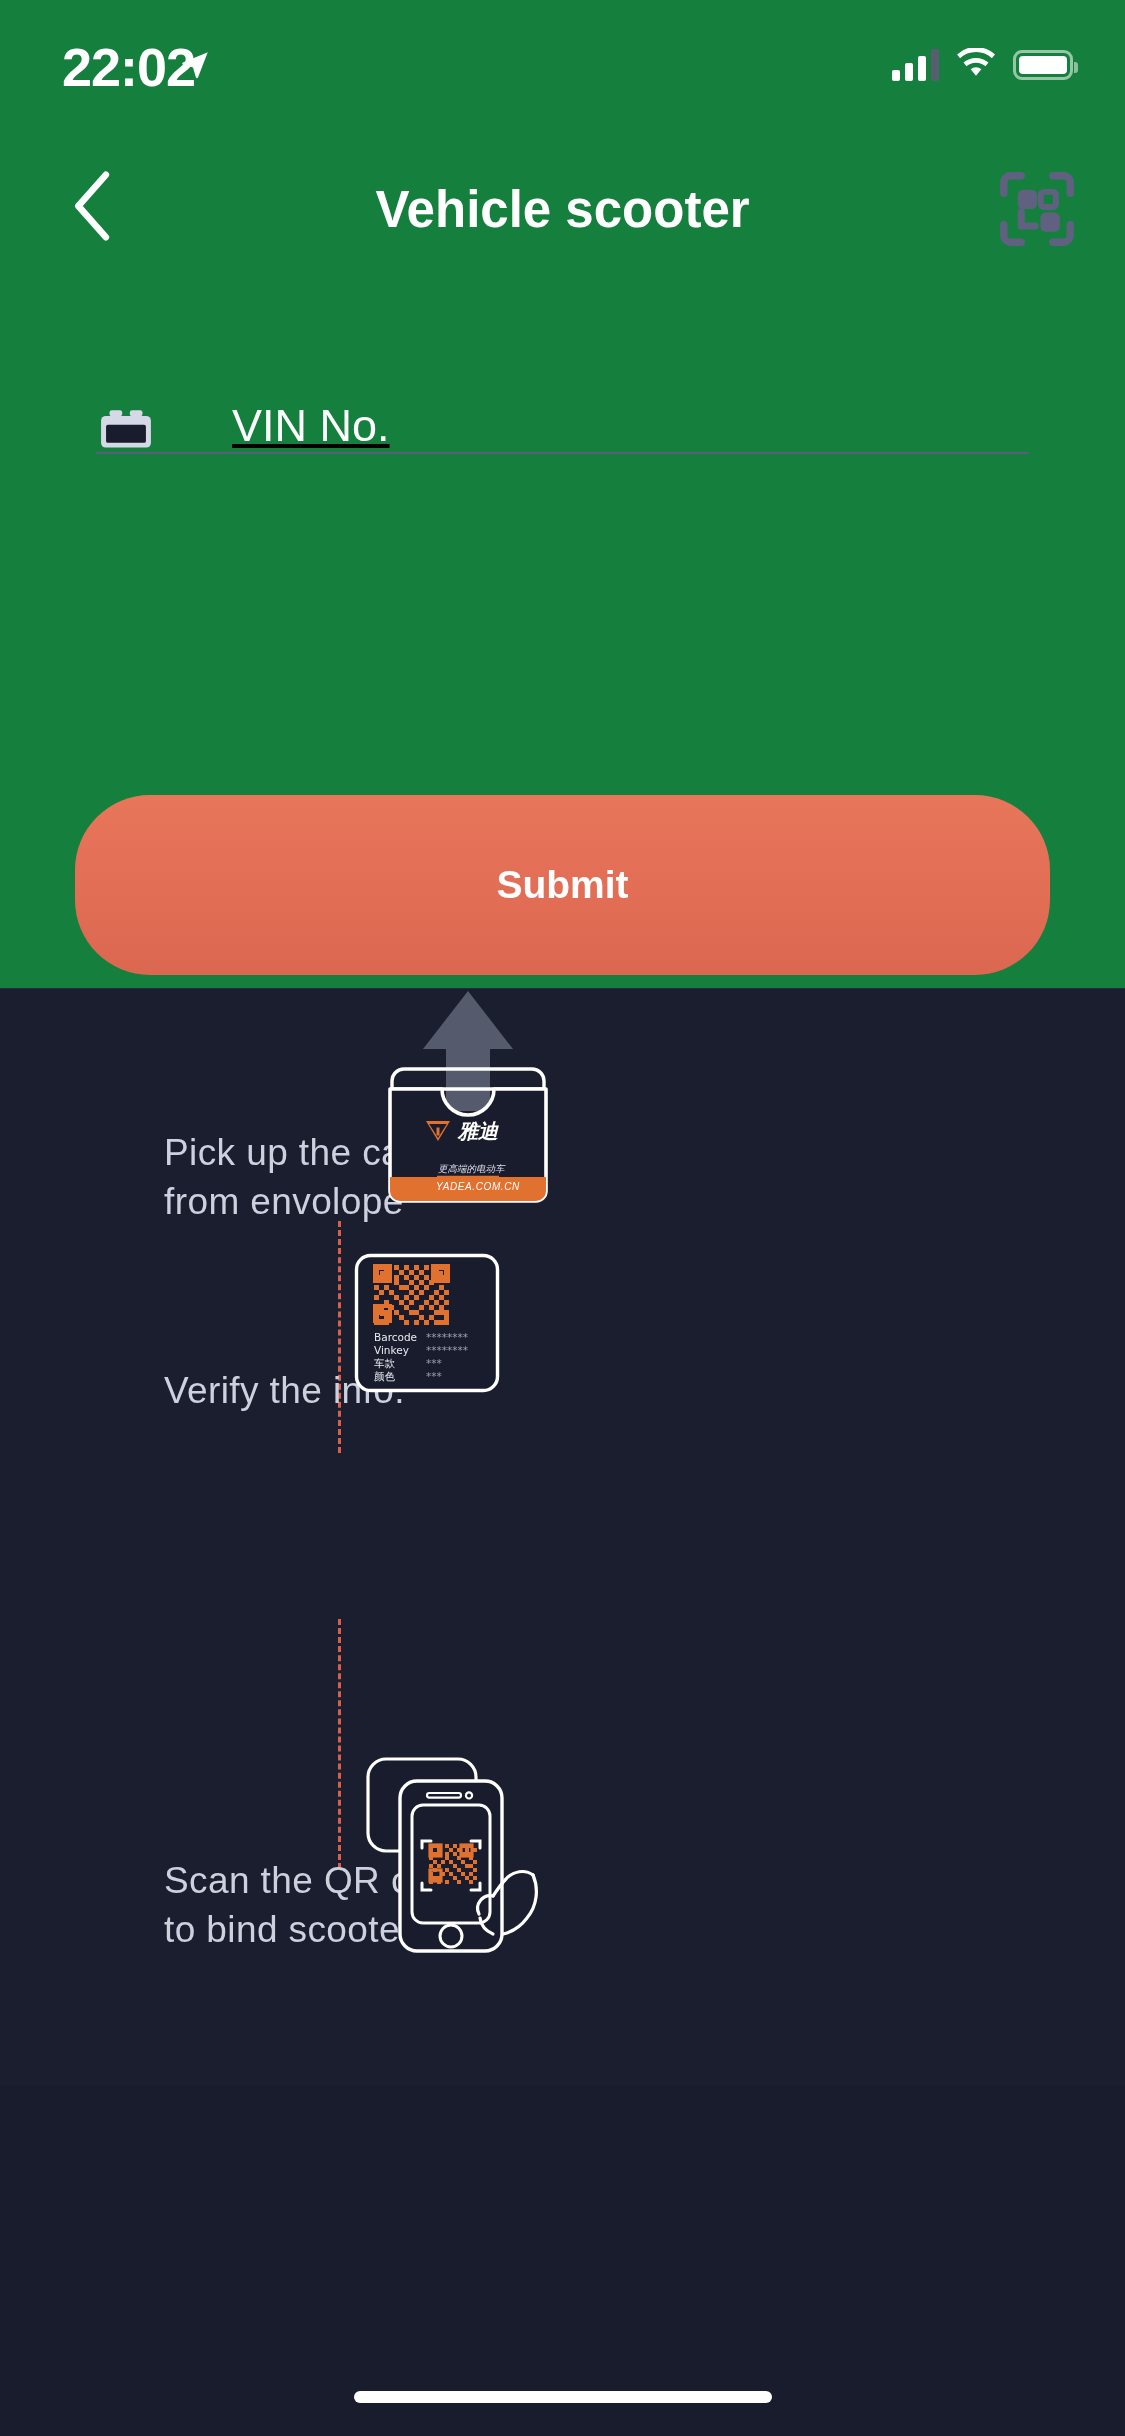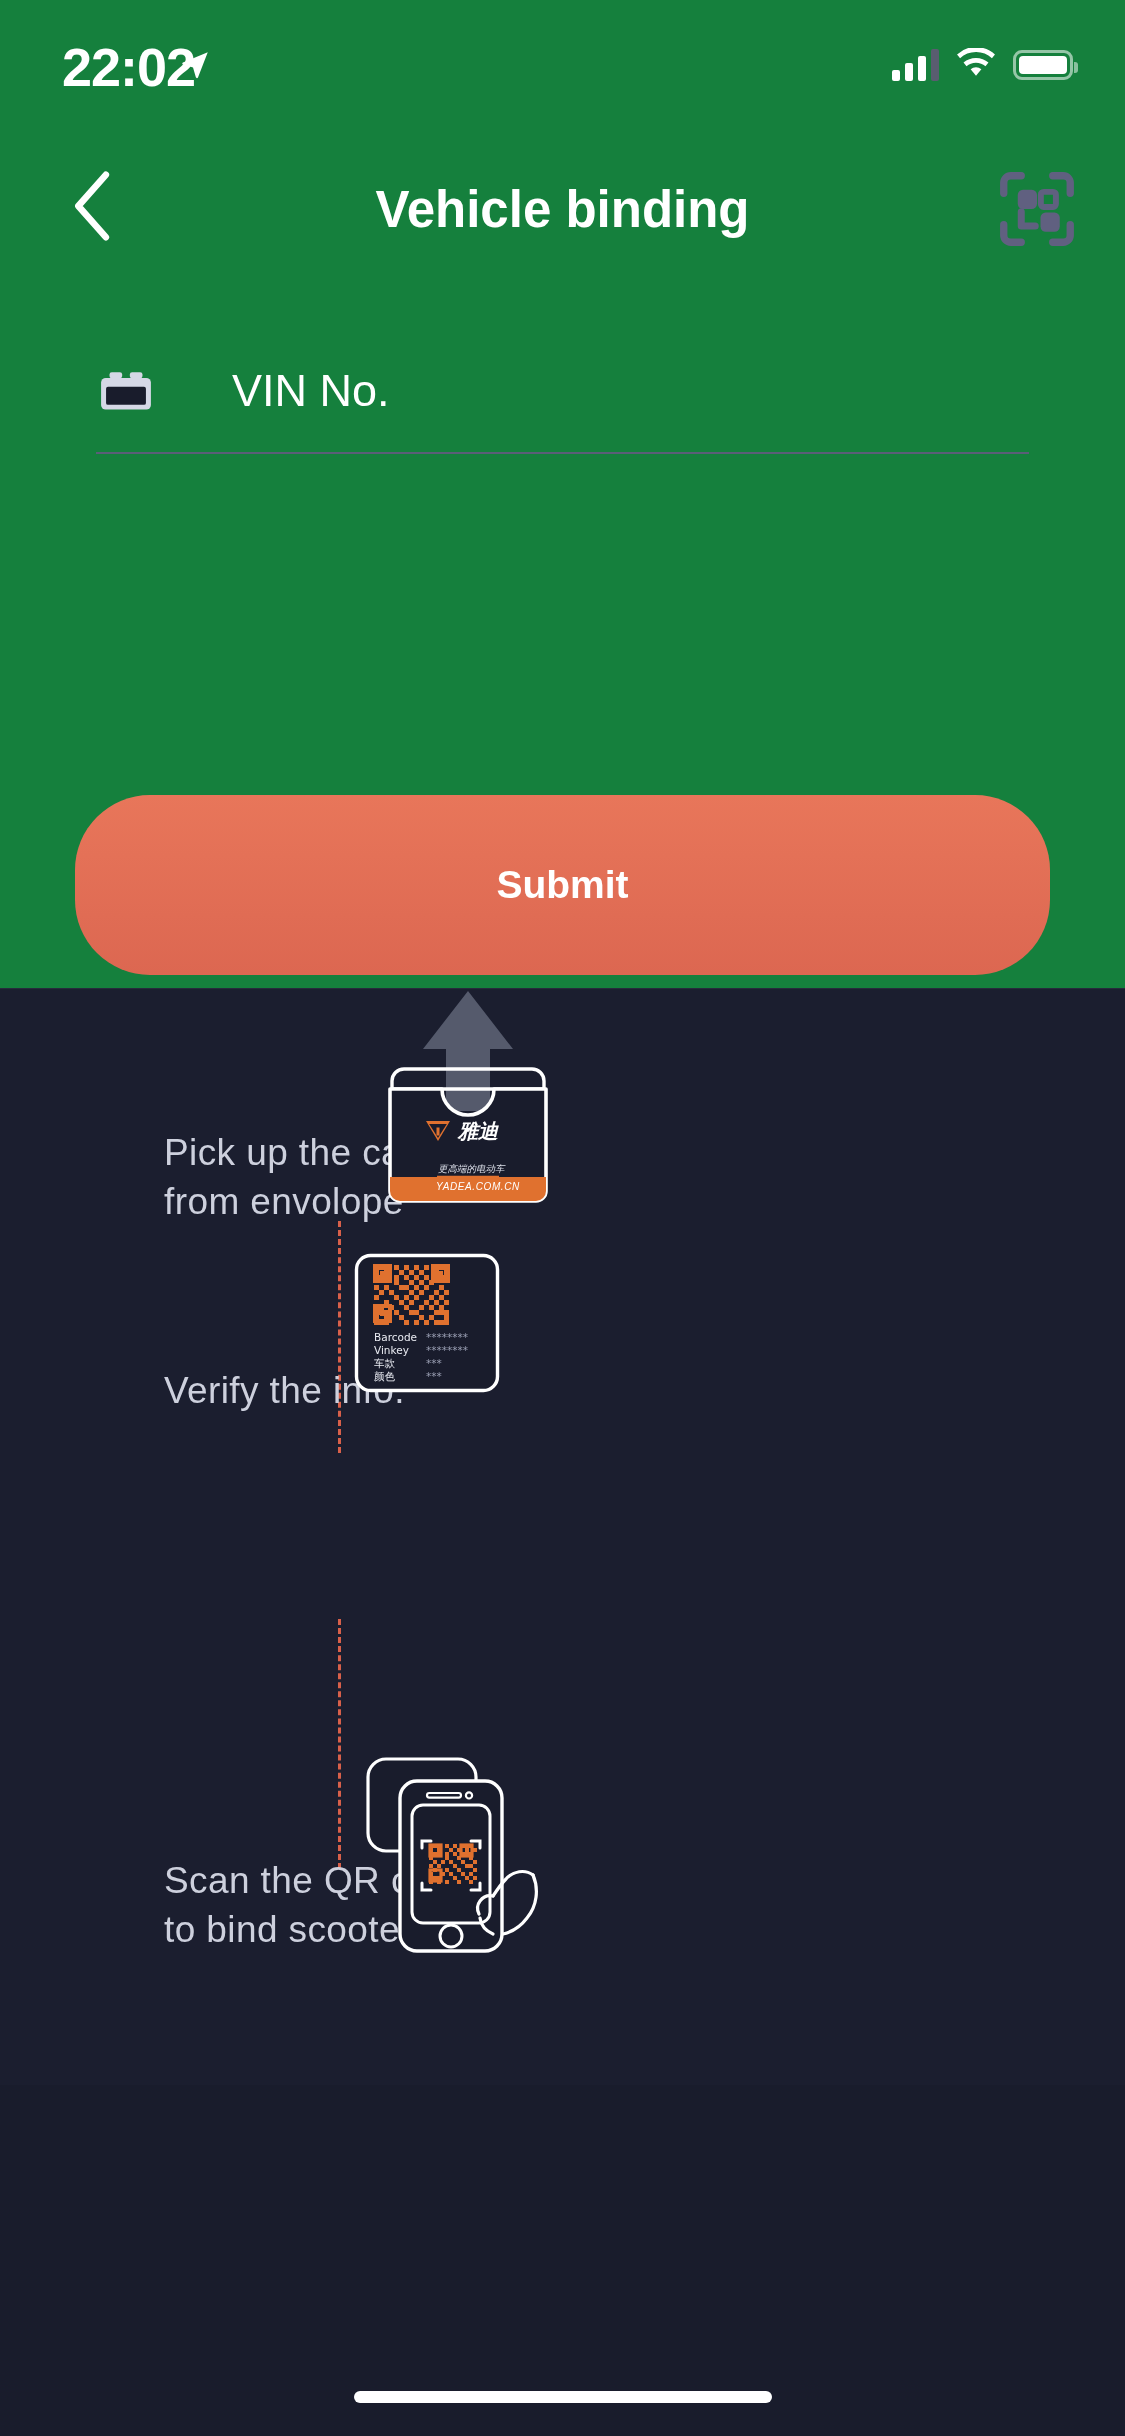--- a/index.html
+++ b/index.html
@@ -58,21 +58,21 @@
   .nav-scan{
     position:absolute; right:42px; top:10px; width:92px; height:92px;
     display:flex; align-items:center; justify-content:center; cursor:pointer;
   }
 
   
   .form{ position:absolute; top:330px; left:0; width:1125px; }
   .field{
     position:relative; margin:0 96px; height:124px;
     border-bottom:2px solid #5a5e78;
-    display:flex; align-items:center;
+    display:flex; align-items:flex-end;text-decoration:underline;
   }
   .field + .field{ margin-top:63px; }
   .field-icon{ width:60px; display:flex; align-items:center; justify-content:center; }
   .field-input{
     flex:1; margin-left:76px; background:transparent; border:0; outline:0;
     color:#ffffff; font-size:45px; font-family:"Liberation Sans", sans-serif;
   }
   .field-input::placeholder{ color:#ffffff; opacity:1; }
 
   
@@ -143,21 +143,21 @@
   </div>
 
   <div class="navbar">
     <div class="nav-back">
       <span>
         <svg width="44" height="74" viewBox="0 0 24 40">
           <path d="M19 3 4 20l15 17" fill="none" stroke="#ffffff" stroke-width="3.6" stroke-linecap="round" stroke-linejoin="round"></path>
         </svg>
       </span>
     </div>
-    <div class="nav-title">Vehicle binding</div>
+    <div class="nav-title">Vehicle scooter</div>
     <div class="nav-scan">
       <span>
         <svg width="84" height="84" viewBox="0 0 48 48">
           <g fill="none" stroke="#606080" stroke-width="4.2" stroke-linecap="round">
             <path d="M5 15V9a4 4 0 0 1 4-4h6"></path>
             <path d="M43 15V9a4 4 0 0 0-4-4h-6"></path>
             <path d="M5 33v6a4 4 0 0 0 4 4h6"></path>
             <path d="M43 33v6a4 4 0 0 1-4 4h-6"></path>
           </g>
           <rect x="13" y="13" width="11" height="11" rx="3" fill="#606080"></rect>

